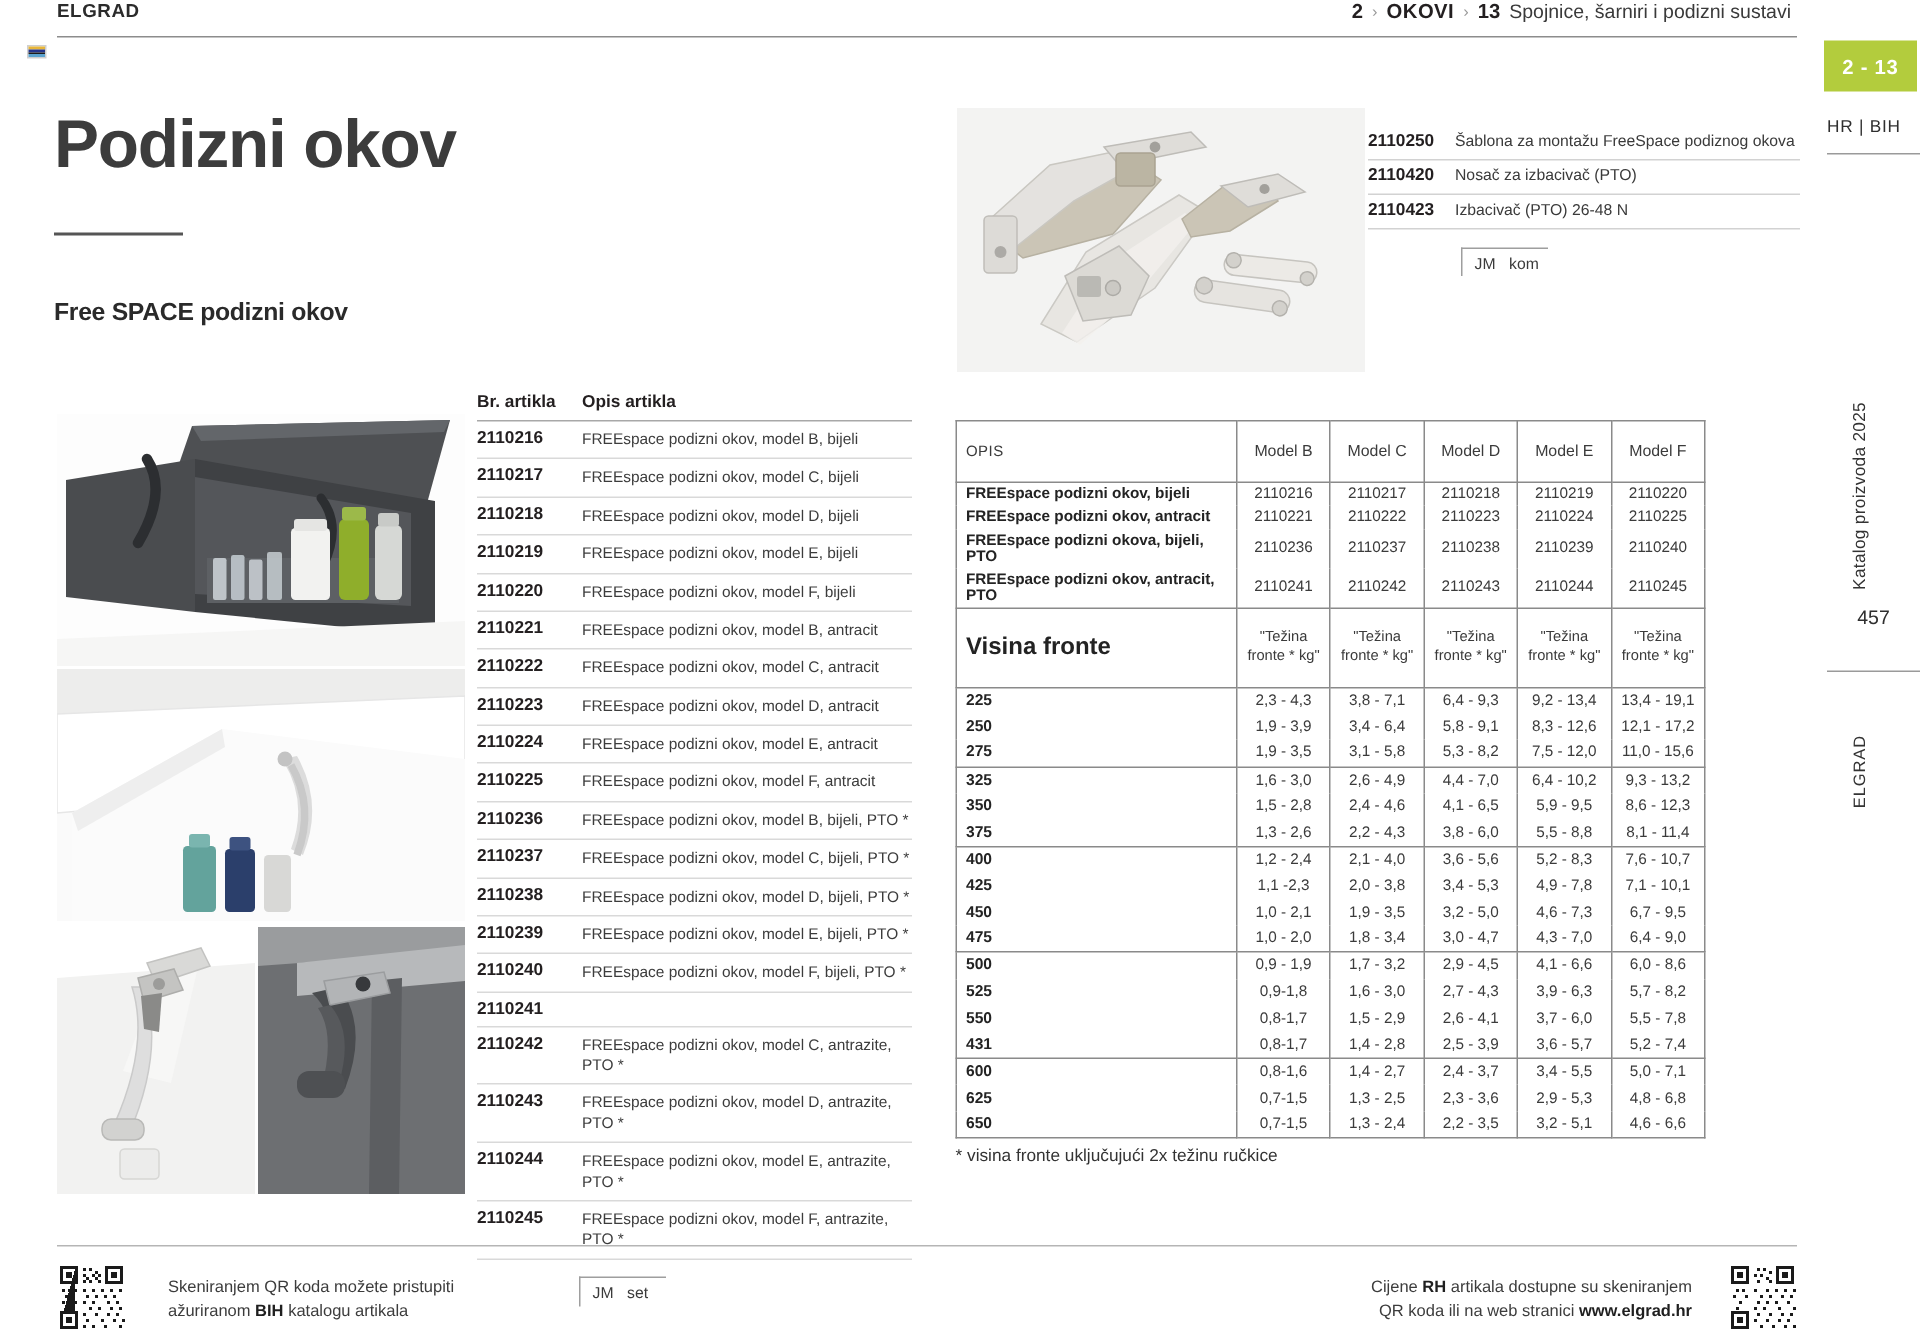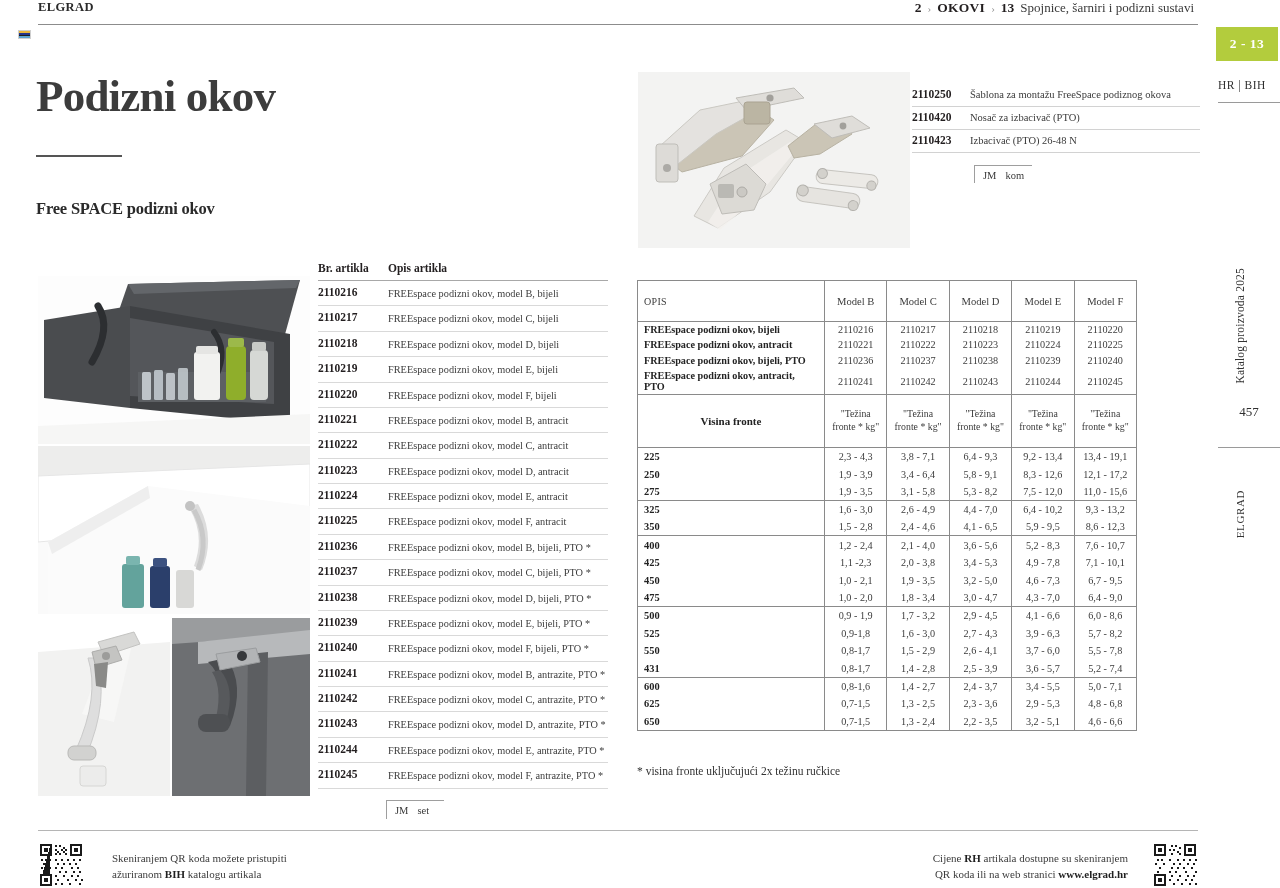--- a/index.html
+++ b/index.html
@@ -3,21 +3,21 @@
 <meta charset="utf-8">
 <style>
   * { box-sizing: border-box; margin: 0; padding: 0; }
   html, body {
     width: 1280px; height: 888px;
     background: #ffffff;
     font-family: "Liberation Sans", sans-serif;
     color: #231f20;
     overflow: hidden;
   }
-  .page { position: relative; width: 1280px; height: 888px; font-family: Liberation Serif, serif; }
+  .page { position: relative; width: 1280px; height: 888px; }
 
   
   .brand {
     position: absolute; left: 38px; top: 0px;
     font-size: 12.5px; font-weight: bold; letter-spacing: .4px; color: #2b2b2b;
   }
   .flag {
     position: absolute; left: 18px; top: 30px;
     width: 13px; height: 9px; display: flex; flex-direction: column;
     border: .5px solid #cfcfcf;
@@ -148,21 +148,21 @@
   .matrix .hdr td.opis { text-align: left; font-size: 10px; letter-spacing:.3px; }
   .matrix .hdr td.mod  { text-align: center; }
 
   .matrix .code-row td { height: 15.5px; border-top: none; border-bottom: none; }
   .matrix .code-row td.desc { text-align: left; font-size: 10.2px; font-weight: bold; color:#232323; }
   .matrix .code-row td.num  { text-align: center; }
   .matrix .code-row.first td { border-top: 1px solid #8a8a8a; }
   .matrix .code-row.last td { border-bottom: 1px solid #8a8a8a; }
 
   .matrix .vf td { height: 53px; }
-  .matrix .vf td.lbl { text-align: center; font-weight: bold; font-size: 11px; color:#232323; }
+  .matrix .vf td.lbl { text-align: left; font-weight: bold; font-size: 16px; color:#232323; }
   .matrix .vf td.wt  { text-align: center; font-size: 9.8px; line-height: 1.28; color:#3b3b3b; }
 
   .matrix .d td { height: 17.7px; border-top: none; border-bottom: none; }
   .matrix .d td.h   { text-align: left; font-weight: bold; font-size: 10.4px; color: #232323; }
   .matrix .d td.v   { text-align: center; font-size: 10.2px; }
   .matrix .d.grp-start td { border-top: 1px solid #8a8a8a; }
   .matrix .d.grp-end td { border-bottom: 1px solid #8a8a8a; }
 
   .matrix-note {
     position: absolute; left: 637px; top: 765px;
@@ -416,21 +416,20 @@
         <div class="art-row">
           <span class="c-code">2110239</span>
           <span class="c-desc">FREEspace podizni okov, model E, bijeli, PTO *</span>
         </div>
         <div class="art-row">
           <span class="c-code">2110240</span>
           <span class="c-desc">FREEspace podizni okov, model F, bijeli, PTO *</span>
         </div>
         <div class="art-row">
           <span class="c-code">2110241</span>
-          <span class="c-desc">FREEspace podizni okov, model B, antrazite, PTO *</span>
         </div>
         <div class="art-row">
           <span class="c-code">2110242</span>
           <span class="c-desc">FREEspace podizni okov, model C, antrazite, PTO *</span>
         </div>
         <div class="art-row">
           <span class="c-code">2110243</span>
           <span class="c-desc">FREEspace podizni okov, model D, antrazite, PTO *</span>
         </div>
         <div class="art-row">
@@ -476,21 +475,21 @@
         </tr>
         <tr class="code-row">
           <td class="desc">FREEspace podizni okov, antracit</td>
           <td class="num">2110221</td>
           <td class="num">2110222</td>
           <td class="num">2110223</td>
           <td class="num">2110224</td>
           <td class="num">2110225</td>
         </tr>
         <tr class="code-row">
-          <td class="desc">FREEspace podizni okov, bijeli, PTO</td>
+          <td class="desc">FREEspace podizni okova, bijeli, PTO</td>
           <td class="num">2110236</td>
           <td class="num">2110237</td>
           <td class="num">2110238</td>
           <td class="num">2110239</td>
           <td class="num">2110240</td>
         </tr>
         <tr class="code-row last">
           <td class="desc">FREEspace podizni okov, antracit, PTO</td>
           <td class="num">2110241</td>
           <td class="num">2110242</td>
@@ -538,20 +537,28 @@
           <td class="v">6,4 - 10,2</td>
           <td class="v">9,3 - 13,2</td>
         </tr>
         <tr class="d">
           <td class="h">350</td>
           <td class="v">1,5 - 2,8</td>
           <td class="v">2,4 - 4,6</td>
           <td class="v">4,1 - 6,5</td>
           <td class="v">5,9 - 9,5</td>
           <td class="v">8,6 - 12,3</td>
+        </tr>
+        <tr class="d grp-end">
+          <td class="h">375</td>
+          <td class="v">1,3 - 2,6</td>
+          <td class="v">2,2 - 4,3</td>
+          <td class="v">3,8 - 6,0</td>
+          <td class="v">5,5 - 8,8</td>
+          <td class="v">8,1 - 11,4</td>
         </tr>
         <tr class="d grp-start">
           <td class="h">400</td>
           <td class="v">1,2 - 2,4</td>
           <td class="v">2,1 - 4,0</td>
           <td class="v">3,6 - 5,6</td>
           <td class="v">5,2 - 8,3</td>
           <td class="v">7,6 - 10,7</td>
         </tr>
         <tr class="d">

